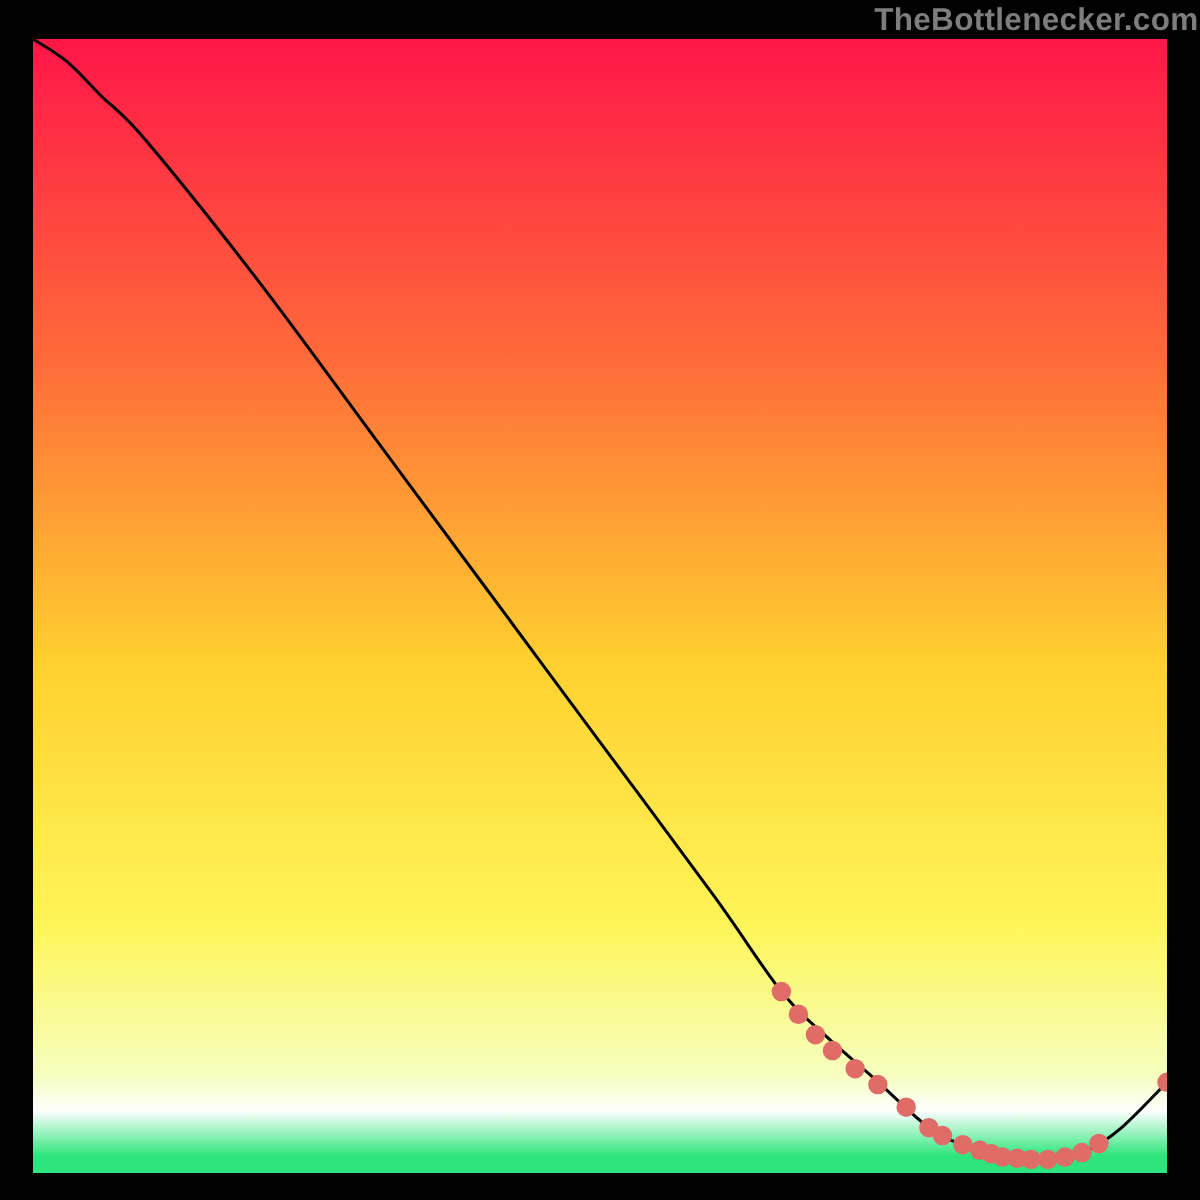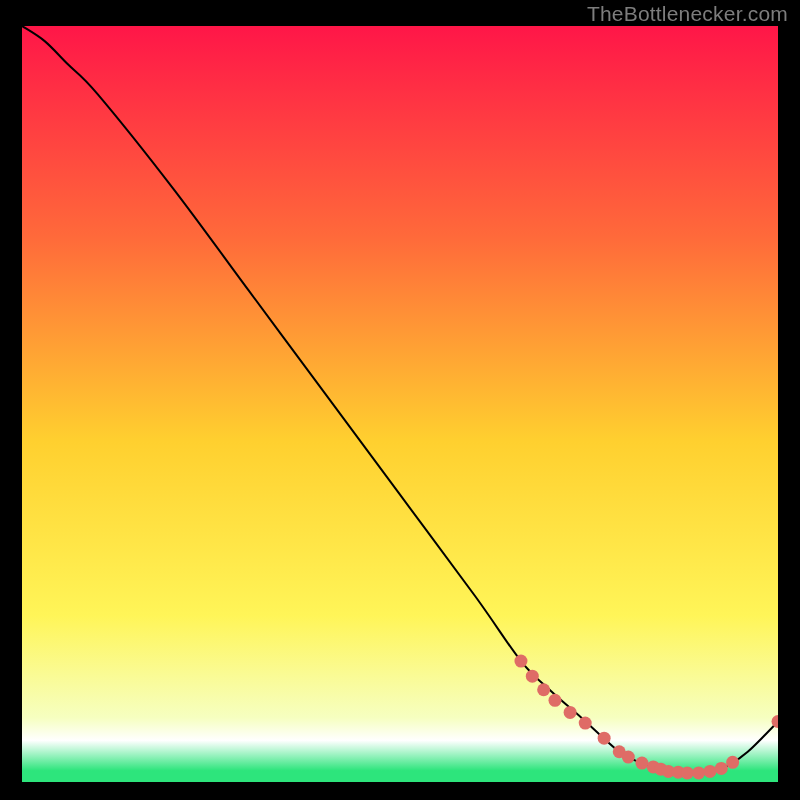--- a/index.html
+++ b/index.html
@@ -11,26 +11,26 @@
     overflow: hidden;
   }
   .frame {
     position: relative;
     width: 800px;
     height: 800px;
   }
   .attribution {
     position: absolute;
     top: 2px;
-    right: 12px;
+    right: 1px;
     color: #7d7d7d;
     font-family: Arial, Helvetica, sans-serif;
     font-size: 21px;
     letter-spacing: 0.2px;
-    font-weight: 400;
+    font-weight: 700;
     margin-left: 35px;
   }
   .plot {
     position: absolute;
     left: 22px;
     top: 26px;
     width: 756px;
     height: 756px;
   }
   .plot svg {

